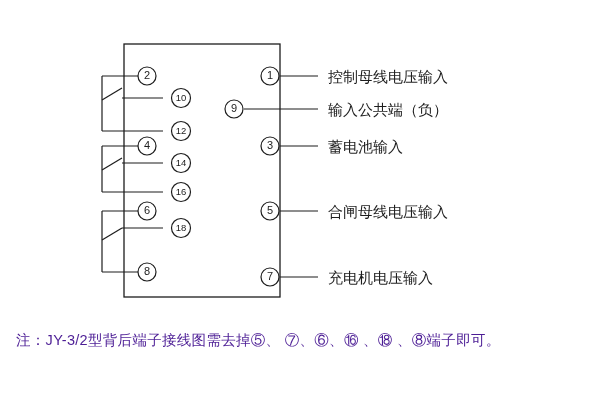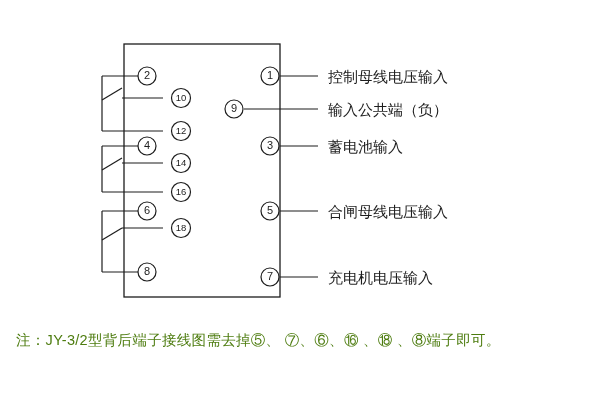--- a/index.html
+++ b/index.html
@@ -24,21 +24,21 @@
     top: 0;
     width: 600px;
     height: 400px;
   }
   .note {
     position: absolute;
     left: 16px;
     top: 330px;
     width: 570px;
     font-size: 14.5px;
-    color: #4d7c0f;
+    color: #4c1d95;
     letter-spacing: 0.3px;
     line-height: 20px;
     white-space: nowrap;
   }
   .label-text {
     font-size: 15px;
     fill: #1d1d1d;
     font-family: "Liberation Sans", sans-serif;
   }
   .term-num {

